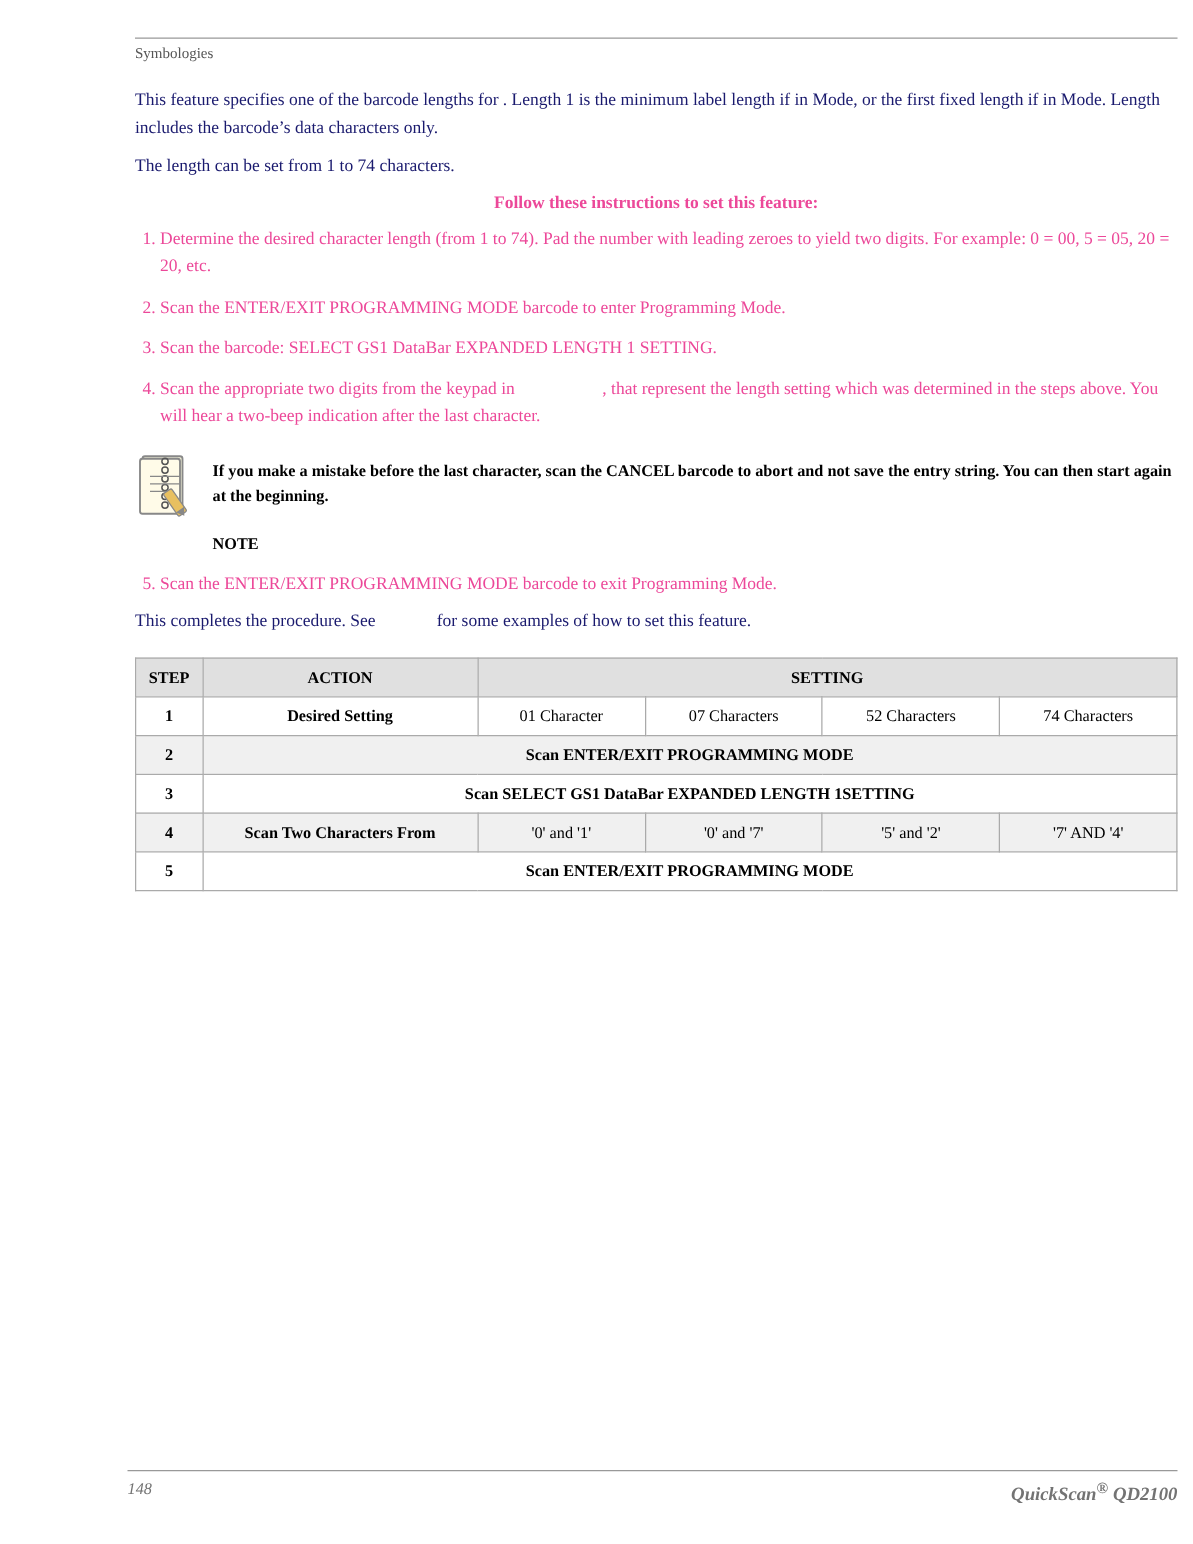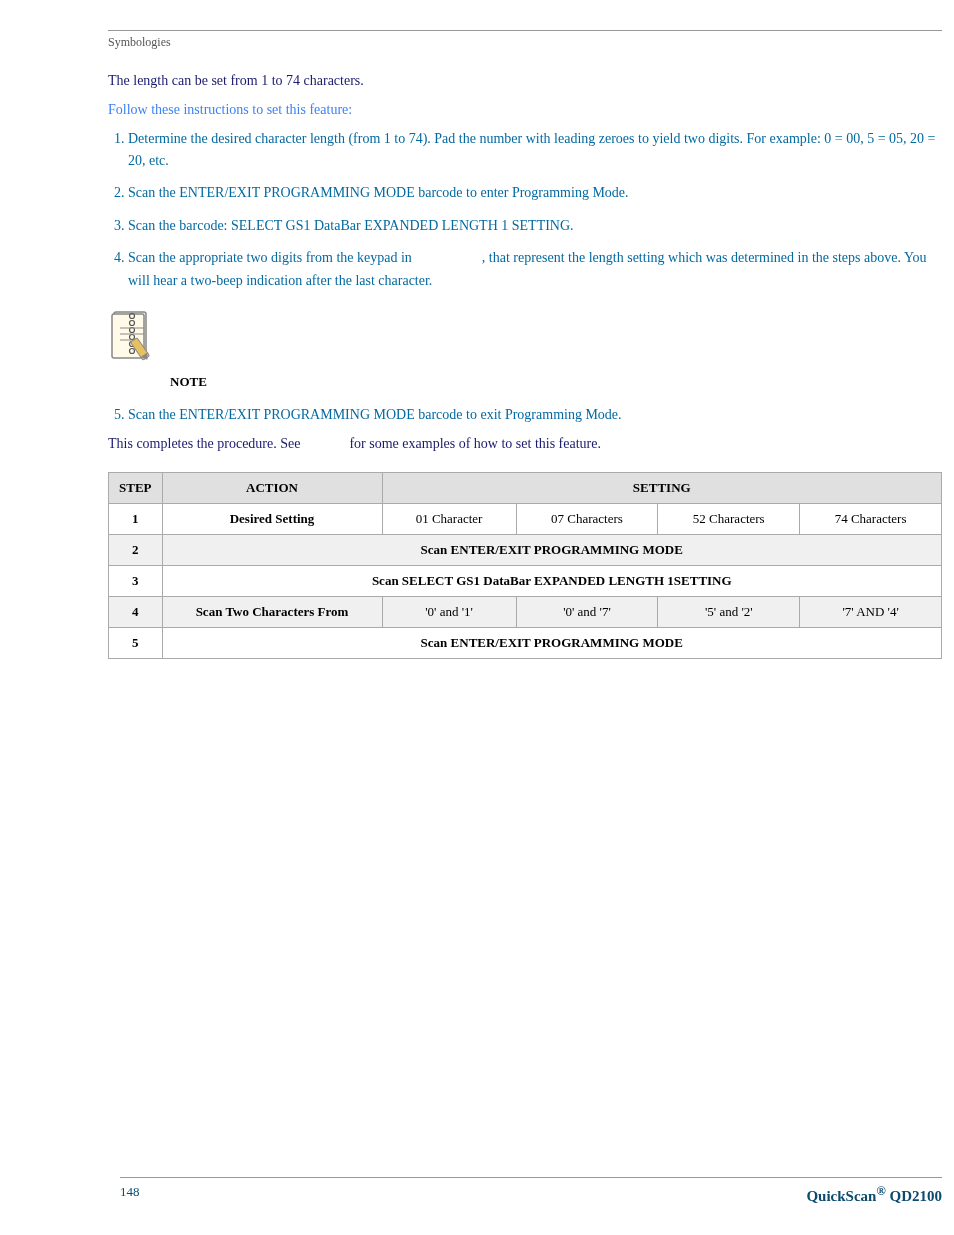--- a/index.html
+++ b/index.html
@@ -35,29 +35,30 @@
       margin-bottom: 14px;
       margin-top: 30px;
     }
     .body-text {
       color: #1a1a6e;
       font-size: 14px;
       line-height: 1.55;
       margin-bottom: 10px;
     }
     .instructions-label {
-      color: #3b82f6;
-      font-size: 14px;
-      font-weight: normal;
+      color: #ec4899;
+      font-size: 14px;
+      font-weight: bold;
       margin-bottom: 10px;
       margin-top: 10px;
+      text-align: center;
     }
     .steps-list {
       margin-left: 20px;
-      color: #0369a1;
+      color: #ec4899;
       font-size: 14px;
       line-height: 1.6;
     }
     .steps-list li {
       margin-bottom: 10px;
     }
     .note-box {
       display: flex;
       align-items: flex-start;
       margin: 18px 0 8px 0;
@@ -135,42 +136,49 @@
     }
     .data-table .row-odd {
       background: #fff;
     }
     .data-table .row-even {
       background: #f0f0f0;
     }
     .footer {
       position: absolute;
       bottom: 30px;
-      left: 72px;
+      left: 54px;
       right: 60px;
       display: flex;
       justify-content: space-between;
       font-size: 13px;
-      color: #0c4a6e;
+      color: #737373;
       border-top: 1px solid #999;
       padding-top: 6px;
+      font-style: italic;
     }
     .footer-right {
       font-weight: bold;
       font-size: 15px;
     }
   </style>
 </head>
 <body>
 
 <div class="page">
   <div class="top-border"></div>
   <div class="breadcrumb">Symbologies</div>
 
 
+  <p class="body-text">
+    <span>This feature specifies one of the barcode lengths for</span>
+    <span>. Length 1 is the minimum label length if in</span>
+    <span>Mode, or the first fixed length if in</span>
+    <span>Mode. Length includes the barcode’s data characters only.</span>
+  </p>
   <p class="body-text">The length can be set from 1 to 74 characters.</p>
 
   <p class="instructions-label">Follow these instructions to set this feature:</p>
 
   <ol class="steps-list">
     <li>Determine the desired character length (from 1 to 74). Pad the number with leading zeroes to yield two digits. For example: 0 = 00, 5 = 05, 20 = 20, etc.</li>
     <li>Scan the ENTER/EXIT PROGRAMMING MODE barcode to enter Programming Mode.</li>
     <li>Scan the barcode: SELECT GS1 DataBar EXPANDED LENGTH 1 SETTING.</li>
     <li>Scan the appropriate two digits from the keypad in&nbsp;&nbsp;&nbsp;&nbsp;&nbsp;&nbsp;&nbsp;&nbsp;&nbsp;&nbsp;&nbsp;&nbsp;&nbsp;&nbsp;&nbsp;&nbsp;&nbsp;&nbsp;&nbsp;&nbsp;, that represent the length setting which was determined in the steps above. You will hear a two-beep indication after the last character.</li>
   </ol>
@@ -190,20 +198,21 @@
         <circle cx="24" cy="41" r="2.5" fill="none" stroke="#555" stroke-width="1.2"></circle>
 
         <line x1="12" y1="18" x2="36" y2="18" stroke="#888" stroke-width="1"></line>
         <line x1="12" y1="24" x2="36" y2="24" stroke="#888" stroke-width="1"></line>
         <line x1="12" y1="30" x2="30" y2="30" stroke="#888" stroke-width="1"></line>
 
         <rect x="28" y="28" width="8" height="22" rx="1.5" fill="#e8c060" stroke="#888" stroke-width="1" transform="rotate(-35,32,39)"></rect>
         <polygon points="28,46 36,46 32,52" fill="#888" transform="rotate(-35,32,39)"></polygon>
       </svg>
     </div>
+    <div class="note-text">If you make a mistake before the last character, scan the CANCEL barcode to abort and not save the entry string. You can then start again at the beginning.</div>
   </div>
   <div class="note-label">NOTE</div>
 
   <ol class="steps-list" start="5">
     <li>Scan the ENTER/EXIT PROGRAMMING MODE barcode to exit Programming Mode.</li>
   </ol>
 
   <p class="complete-text">
     <span>This completes the procedure. See</span>
     &nbsp;&nbsp;&nbsp;&nbsp;&nbsp;&nbsp;&nbsp;&nbsp;&nbsp;&nbsp;&nbsp;&nbsp;

